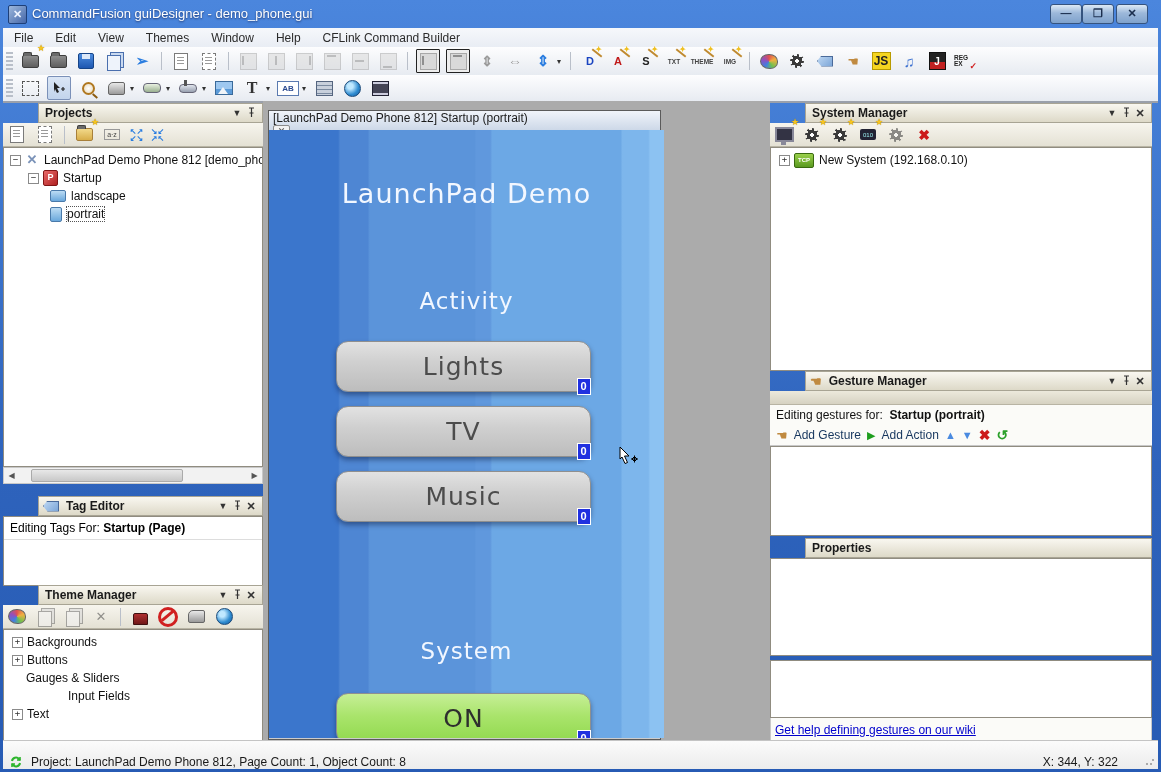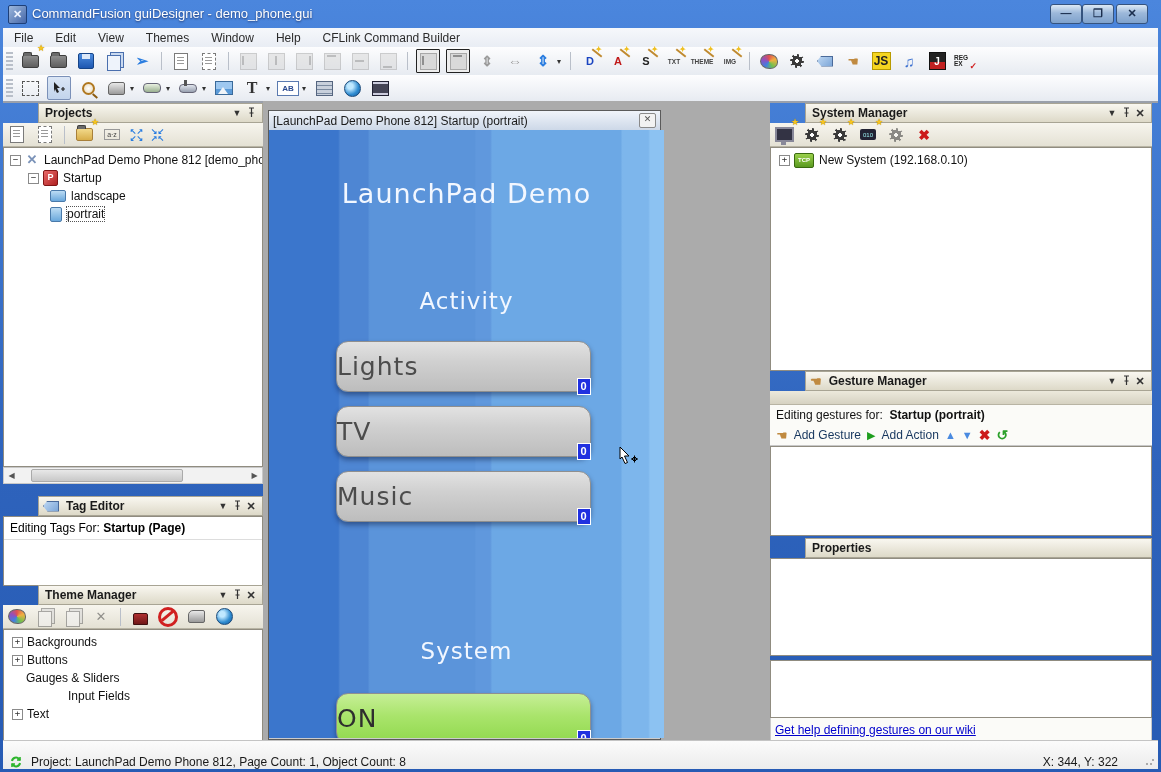--- a/index.html
+++ b/index.html
@@ -110,30 +110,30 @@
   .i-tcp{width:18px;height:13px;background:linear-gradient(180deg,#9ad04a,#5a9a20);border:1px solid #3a6a10;border-radius:2px;color:#fff;font-size:6px;font-weight:bold;display:flex;align-items:center;justify-content:center;}
   .sel-dotted{outline:1px dotted #555;}
   
   .hscroll{height:15px;background:#f2f2f2;border:1px solid #c8c8c8;display:flex;align-items:center;}
   .sbtn{width:15px;text-align:center;font-size:8px;color:#555;}
   .sthumb{height:11px;background:linear-gradient(180deg,#e8e8e8,#c8c8c8);border:1px solid #aaa;border-radius:2px;}
   
   #workspace{left:263px;top:101px;width:507px;height:639px;background:#ababab;}
   #canvas-win{left:268px;top:110px;width:391px;height:628px;border:1px solid #5a5a5a;background:#ccc;}
   #canvas-title{left:0;top:0;right:0;height:19px;background:linear-gradient(180deg,#f0f4fa,#cdd8e8);
-                border-bottom:1px solid #8a96a8;font-size:12px;color:#1a1a1a;display:flex;align-items:center;padding:0 4px;}
+                border-bottom:1px solid #8a96a8;font-size:12px;color:#1a1a1a;display:flex;padding:0 4px;flex-direction:column;}
   #canvas-close{width:15px;height:13px;border:1px solid #8a8a8a;background:#f2f2f2;color:#555;font-size:9px;
                 line-height:11px;text-align:center;border-radius:2px;}
   #phone-bg{left:0;top:19px;width:395px;height:608px;overflow:hidden;
      background:linear-gradient(90deg,#3b76cc 0%,#3b76cc 17.5%,#4e86d3 18%,#4e86d3 25%,#5b94da 25.5%,#5b94da 52%,
       #6098dd 52.5%,#6098dd 56%,#6ca8e5 56.5%,#6ca8e5 89%,#7db6ec 89.5%,#7db6ec 96%,#8cc2f2 96.5%);}
   .ph-text{left:0;width:100%;text-align:center;color:#f2f7ff;font-family:"DejaVu Sans",sans-serif;letter-spacing:1px;}
   .gbtn{left:67px;width:253px;height:49px;border-radius:12px;border:1px solid #8f8f8f;
         background:linear-gradient(180deg,#e2e2e2,#d0d0d0 40%,#bdbdbd);box-shadow:0 3px 5px rgba(0,10,40,.4);
-        display:flex;align-items:center;justify-content:flex-start;font-family:"DejaVu Sans",sans-serif;
+        display:flex;align-items:center;justify-content:center;font-family:"DejaVu Sans",sans-serif;
         font-size:25px;color:#4c4c4c;letter-spacing:1px;}
   .gbtn .badge{position:absolute;right:-1px;bottom:-4px;width:12px;height:15px;background:#2030e0;color:#fff;
         font-size:11px;font-weight:bold;text-align:center;line-height:15px;border:1px solid #fff;font-family:"Liberation Sans",sans-serif;}
   #on-btn{background:linear-gradient(180deg,#c6ef96,#a9e46b 45%,#90d84d);color:#2e2e2e;}
   
   #cursor{left:617px;top:446px;width:22px;height:22px;}
   
   .rpane{left:770px;width:382px;}
   .editing-row{font-size:12px;color:#111;padding:3px 6px;}
   .gm-btnrow{display:flex;align-items:center;font-size:12px;color:#16365e;gap:6px;padding:2px 6px;}

